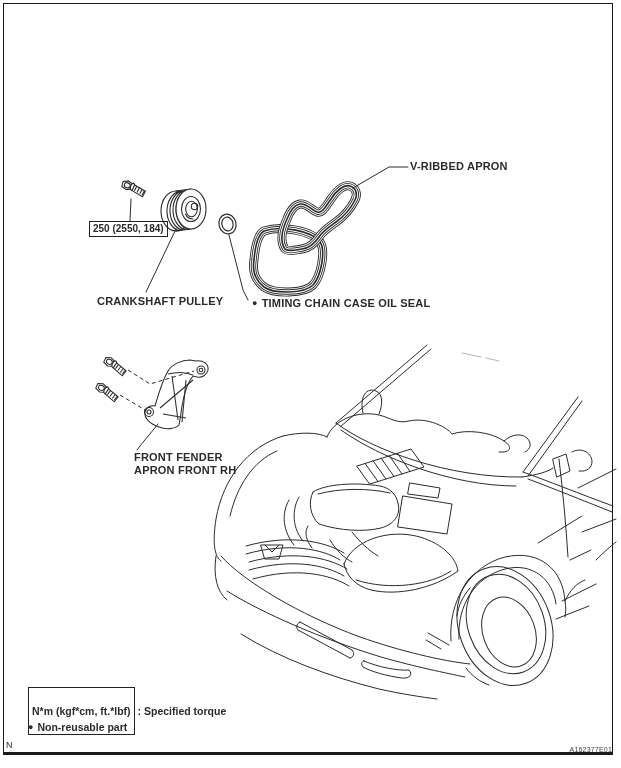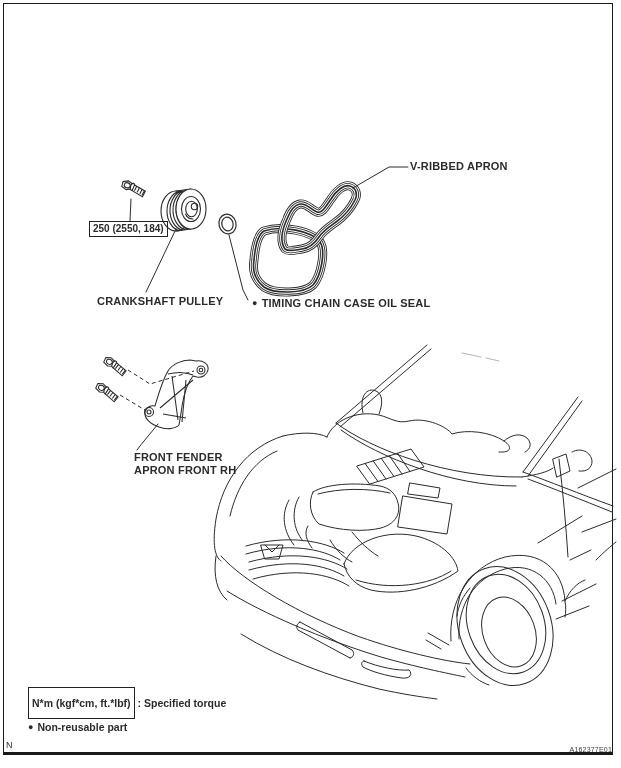--- a/index.html
+++ b/index.html
@@ -5,21 +5,21 @@
   html,body{margin:0;padding:0;background:#ffffff;}
   #page{position:relative;width:621px;height:768px;background:#ffffff;overflow:hidden;
         font-family:"Liberation Sans",sans-serif;color:#2b2b2b;}
   #frame{position:absolute;left:3px;top:3px;width:610px;height:752px;
          border:1.5px solid #1a1a1a;border-bottom-width:3px;box-sizing:border-box;}
   svg{position:absolute;left:0;top:0;}
   .lbl{position:absolute;font-size:11px;font-weight:700;letter-spacing:.2px;white-space:nowrap;line-height:13px;}
   .torque-box{position:absolute;left:89px;top:221px;border:1.3px solid #222;padding:0 3px;
               font-size:10px;font-weight:700;line-height:14px;white-space:nowrap;}
   .legend-row{position:absolute;left:28px;font-size:10.5px;font-weight:700;white-space:nowrap;line-height:14px;}
-  .legend-box{display:inline-block;border:1.2px solid #222;padding:8px 3px;margin-right:3px;}
+  .legend-box{display:inline-block;border:1.2px solid #222;padding:16px 3px;margin-right:3px;}
   .bullet{display:inline-block;font-size:9px;vertical-align:1px;margin-right:4px;}
   #page-marker{position:absolute;left:6px;top:740px;font-size:9px;font-weight:400;}
   #figure-code{position:absolute;left:555px;top:746px;width:57px;text-align:right;
                font-size:7px;color:#3c3c3c;letter-spacing:.2px;}
 </style>
 </head>
 <body>
 
 <div id="page">
   <div id="frame"></div>

